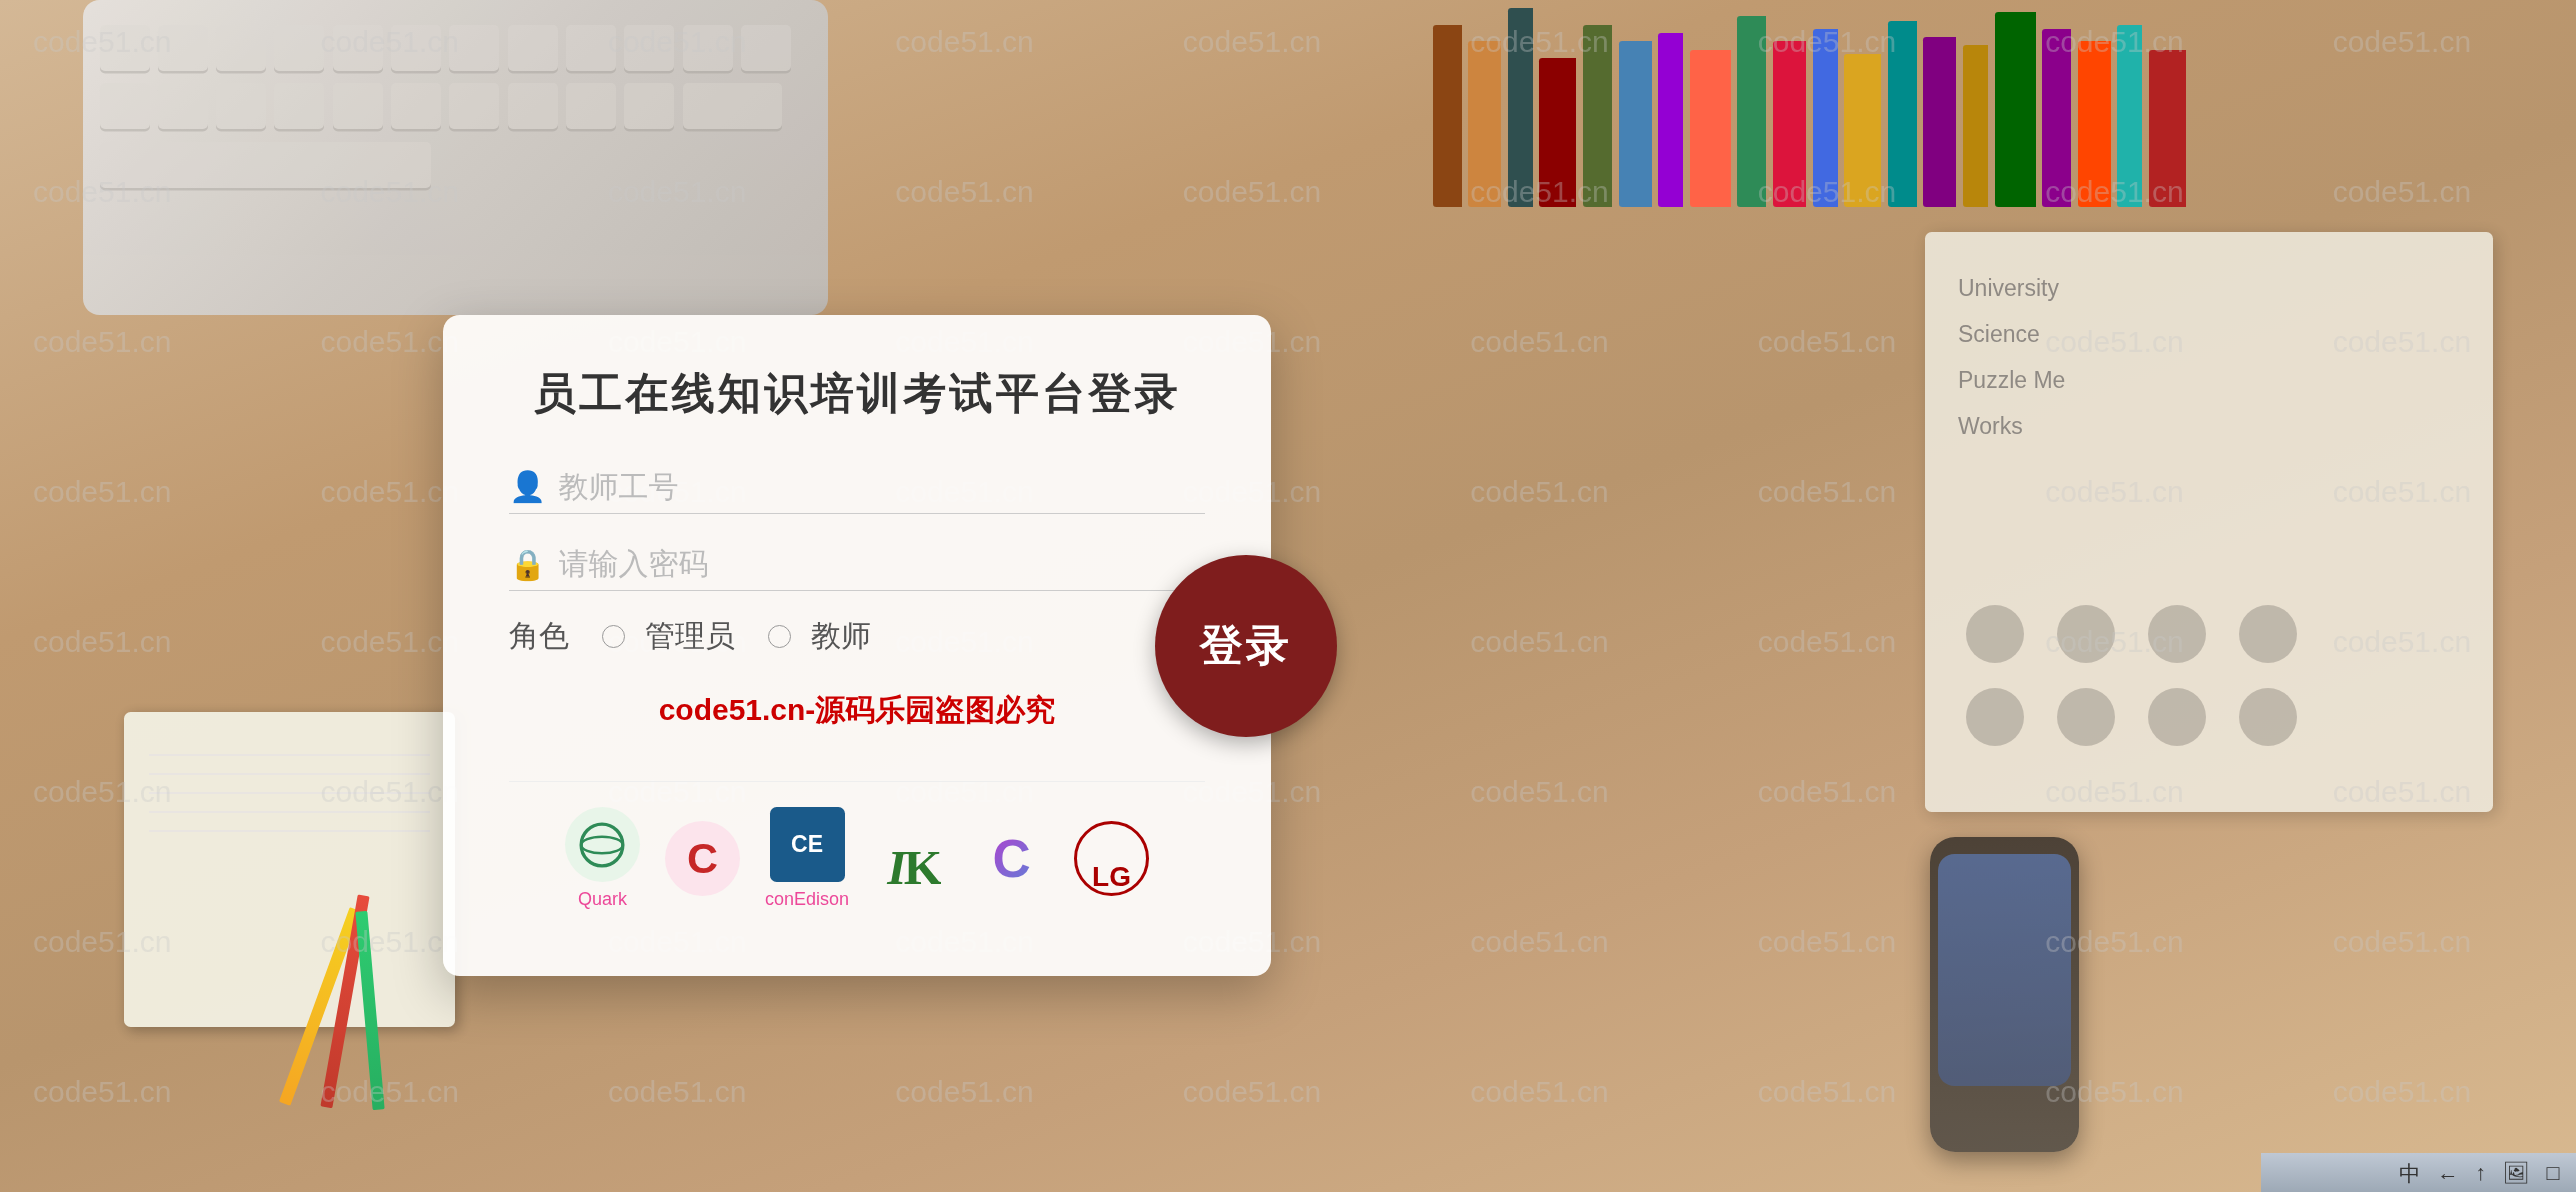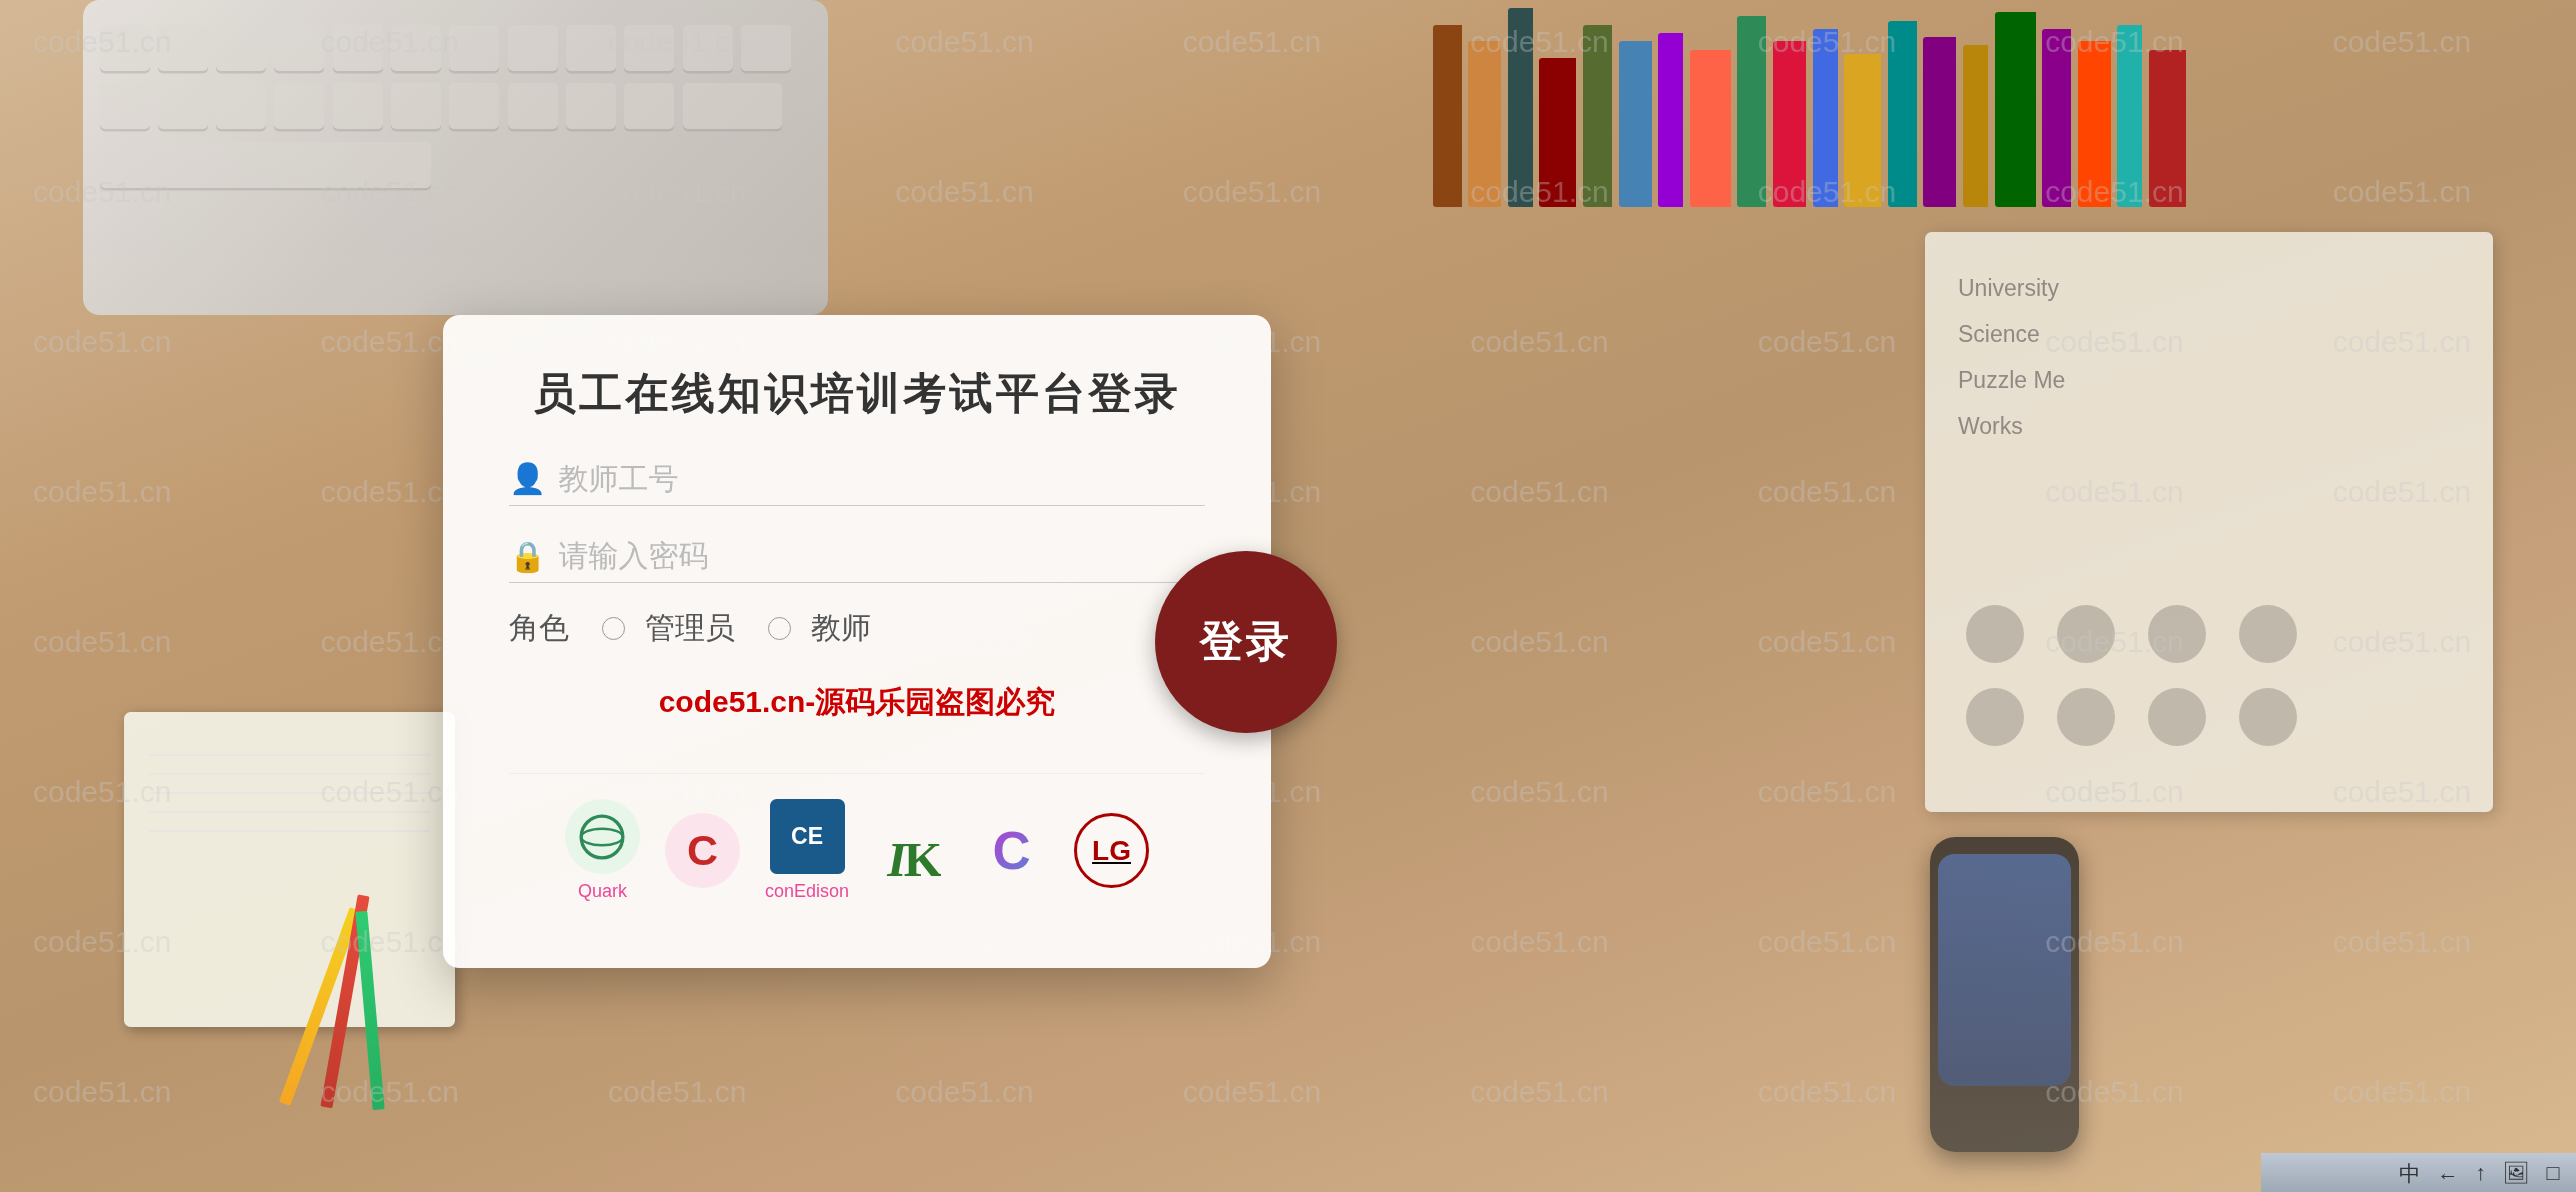--- a/index.html
+++ b/index.html
@@ -136,21 +136,21 @@
       padding: 50px 66px 66px;
       box-shadow: 0 16.6px 50px rgba(0,0,0,0.25);
       z-index: 10;
     }
 
     .login-title {
       text-align: center;
       font-size: 43px;
       color: #333;
       font-weight: bold;
-      margin-bottom: 30px;
+      margin-bottom: 38px;
       letter-spacing: 3.3px;
     }
 
     .login-form {
       display: flex;
       flex-direction: column;
       gap: 25px;
     }
 
     .input-row {
@@ -614,21 +614,21 @@
             <text x="25" y="70" font-size="60" font-weight="bold" fill="#2d7a2d" font-family="serif">K</text>
           </svg>
         </div>
       </div>
 
       <div class="logo-item">
         <div style="width:75px;height:75px;display:flex;align-items:center;justify-content:center;font-size:53px;font-weight:bold;background:linear-gradient(135deg,#c830cc,#4a90d9);-webkit-background-clip:text;-webkit-text-fill-color:transparent;">C</div>
       </div>
 
       <div class="logo-item">
-        <div style="width:75px;height:75px;border-radius:50%;border:3.3px solid #a00;display:flex;align-items:center;justify-content:center;text-decoration:underline;">
+        <div style="width:75px;height:75px;border-radius:50%;border:3.3px solid #a00;display:flex;align-items:flex-end;justify-content:center;">
           <span style="color:#a00;font-size:28px;font-weight:bold;">LG</span>
         </div>
       </div>
 
     </div>
 
   </div>
 </div>
 
 <div class="scan-bar">

